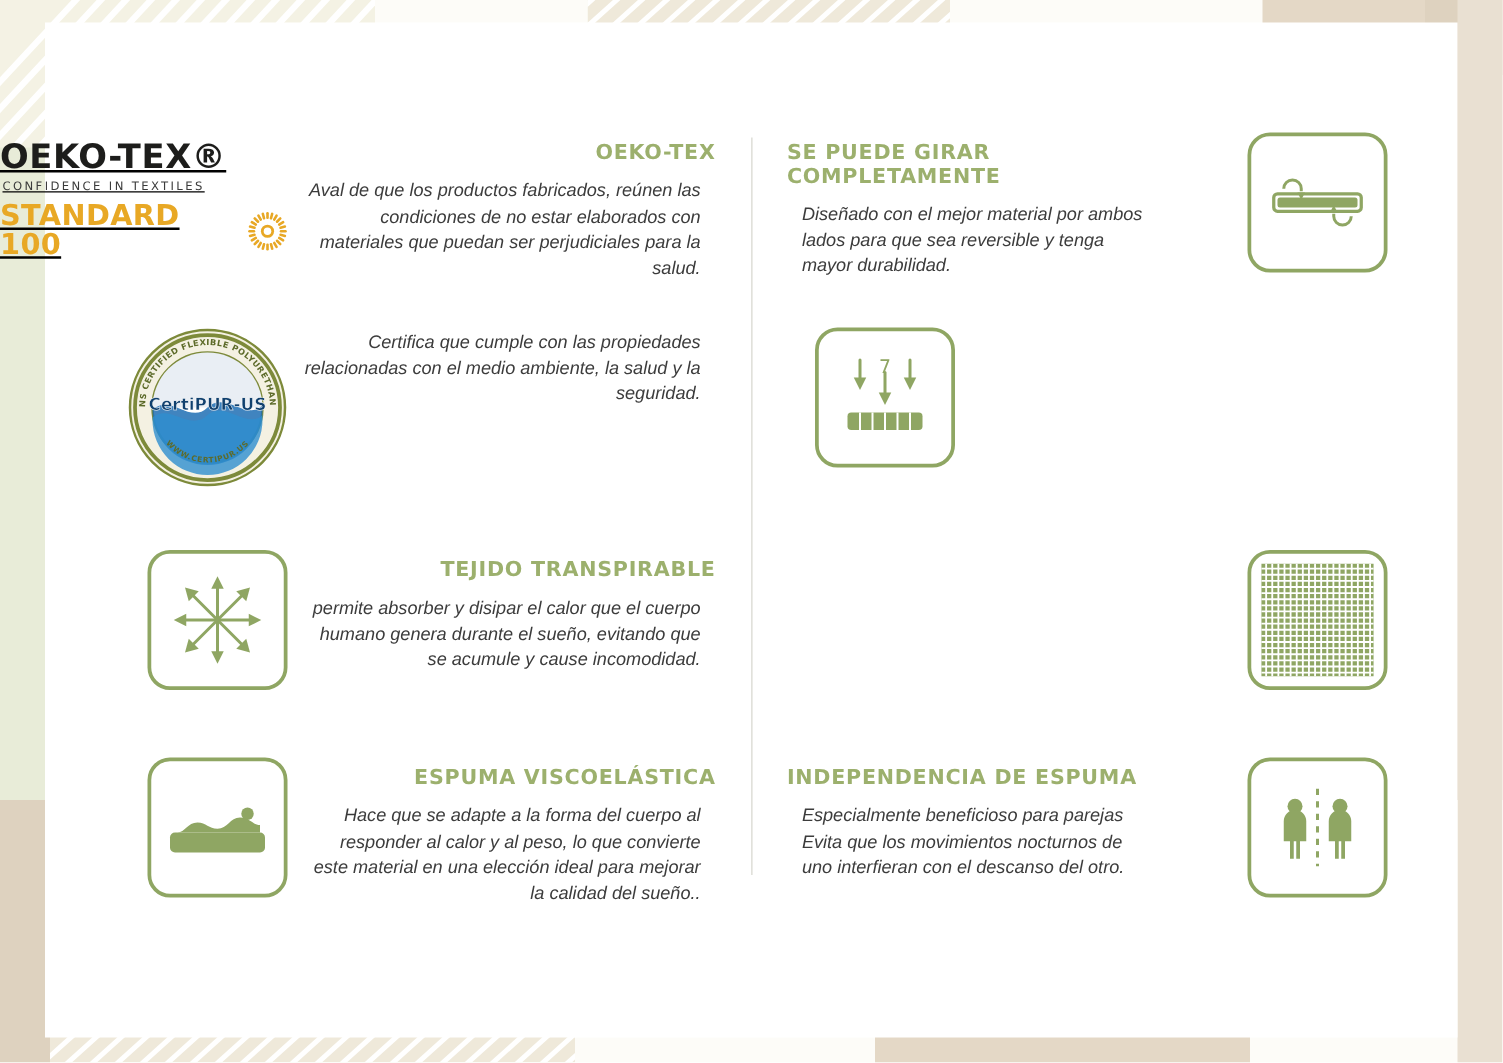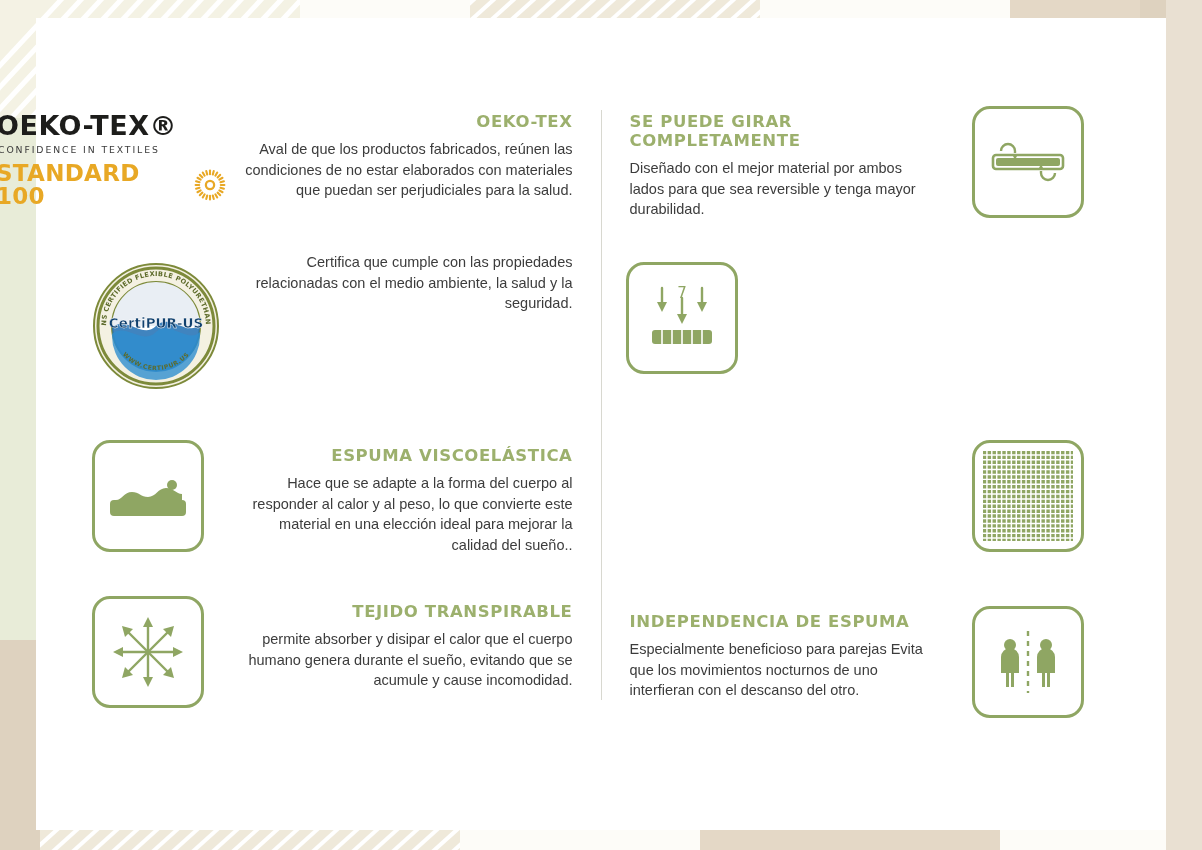--- a/index.html
+++ b/index.html
@@ -69,42 +69,44 @@
     flex-direction: row;
     align-items: flex-start;
   }
   .feature + .feature { margin-top: 6px; }
 
   .icon-box {
     width: 138px;
     flex: 0 0 138px;
     display: flex;
     align-items: flex-start;
-    justify-content: flex-start;
+    justify-content: flex-end;
     padding-top: 10px;
+    text-decoration: underline;
   }
   .txt {
     flex: 1 1 auto;
   }
   .col-left .txt  { text-align: right; padding-right: 4px; }
   .col-right .txt { text-align: left;  padding-left: 4px; }
 
   .f-title {
     font-size: 16.5px;
     letter-spacing: 0.6px;
     color: #9cb06d;
     font-weight: bold;
     margin: 16px 0 8px 0;
     font-family: "DejaVu Sans", sans-serif;
   }
   .f-body {
     font-size: 14.5px;
     line-height: 1.42;
     color: #3c3c3c;
-    margin: 0;
+    margin: 12px;
+    font-style: italic;
   }
 
   
   .row-1 { height: 150px; }
   .row-2 { height: 172px; }
   .row-3 { height: 160px; }
   .row-4 { height: 150px; }
 
   
   .oeko {
@@ -327,36 +329,20 @@
             </text>
             <text x="64" y="66" text-anchor="middle" font-family="DejaVu Sans, sans-serif" font-size="13.5" font-weight="bold" fill="#10406e">CertiPUR-US</text>
             <text x="64" y="66" text-anchor="middle" font-family="DejaVu Sans, sans-serif" font-size="13.5" font-weight="bold" fill="none" stroke="#ffffff" stroke-width="0.4">CertiPUR-US</text>
           </svg>
         </div>
         <div class="txt">
           <p class="f-body">Certifica que cumple con las propiedades relacionadas con el medio ambiente, la salud y la seguridad.</p>
         </div>
       </div>
 
-      <div class="feature row-4">
-        <div class="icon-box">
-          <div class="frame">
-            <svg width="84" height="64" viewBox="0 0 84 64">
-              <rect x="4" y="36" width="76" height="16" rx="4" fill="#8fa663"></rect>
-              <path d="M10,36 C16,36 18,28 26,28 C33,28 35,33 42,33 C50,33 52,24 60,24 C68,24 70,30 76,30 L76,36 Z" fill="#8fa663"></path>
-              <circle cx="66" cy="21" r="5" fill="#8fa663"></circle>
-            </svg>
-          </div>
-        </div>
-        <div class="txt">
-          <p class="f-title">ESPUMA VISCOELÁSTICA</p>
-          <p class="f-body">Hace que se adapte a la forma del cuerpo al responder al calor y al peso, lo que convierte este material en una elección ideal para mejorar la calidad del sueño..</p>
-        </div>
-      </div>
-
       <div class="feature row-3">
         <div class="icon-box">
           <div class="frame">
             <svg width="80" height="80" viewBox="0 0 80 80">
               <g stroke="#8fa663" stroke-width="2.4" fill="none" stroke-linecap="round">
                 <line x1="40" y1="10" x2="40" y2="70"></line>
                 <line x1="10" y1="40" x2="70" y2="40"></line>
                 <line x1="18" y1="18" x2="62" y2="62"></line>
                 <line x1="62" y1="18" x2="18" y2="62"></line>
               </g>
@@ -369,20 +355,36 @@
                 <polygon points="66,14 63,25 55,17"></polygon>
                 <polygon points="14,66 17,55 25,63"></polygon>
                 <polygon points="66,66 55,63 63,55"></polygon>
               </g>
             </svg>
           </div>
         </div>
         <div class="txt">
           <p class="f-title">TEJIDO TRANSPIRABLE</p>
           <p class="f-body">permite absorber y disipar el calor que el cuerpo humano genera durante el sueño, evitando que se acumule y cause incomodidad.</p>
+        </div>
+      </div>
+
+      <div class="feature row-4">
+        <div class="icon-box">
+          <div class="frame">
+            <svg width="84" height="64" viewBox="0 0 84 64">
+              <rect x="4" y="36" width="76" height="16" rx="4" fill="#8fa663"></rect>
+              <path d="M10,36 C16,36 18,28 26,28 C33,28 35,33 42,33 C50,33 52,24 60,24 C68,24 70,30 76,30 L76,36 Z" fill="#8fa663"></path>
+              <circle cx="66" cy="21" r="5" fill="#8fa663"></circle>
+            </svg>
+          </div>
+        </div>
+        <div class="txt">
+          <p class="f-title">ESPUMA VISCOELÁSTICA</p>
+          <p class="f-body">Hace que se adapte a la forma del cuerpo al responder al calor y al peso, lo que convierte este material en una elección ideal para mejorar la calidad del sueño..</p>
         </div>
       </div>
     </div>
 
     <div class="divider"></div>
 
     <div class="col col-right">
 
       <div class="feature rrow-1">
         <div class="txt">

